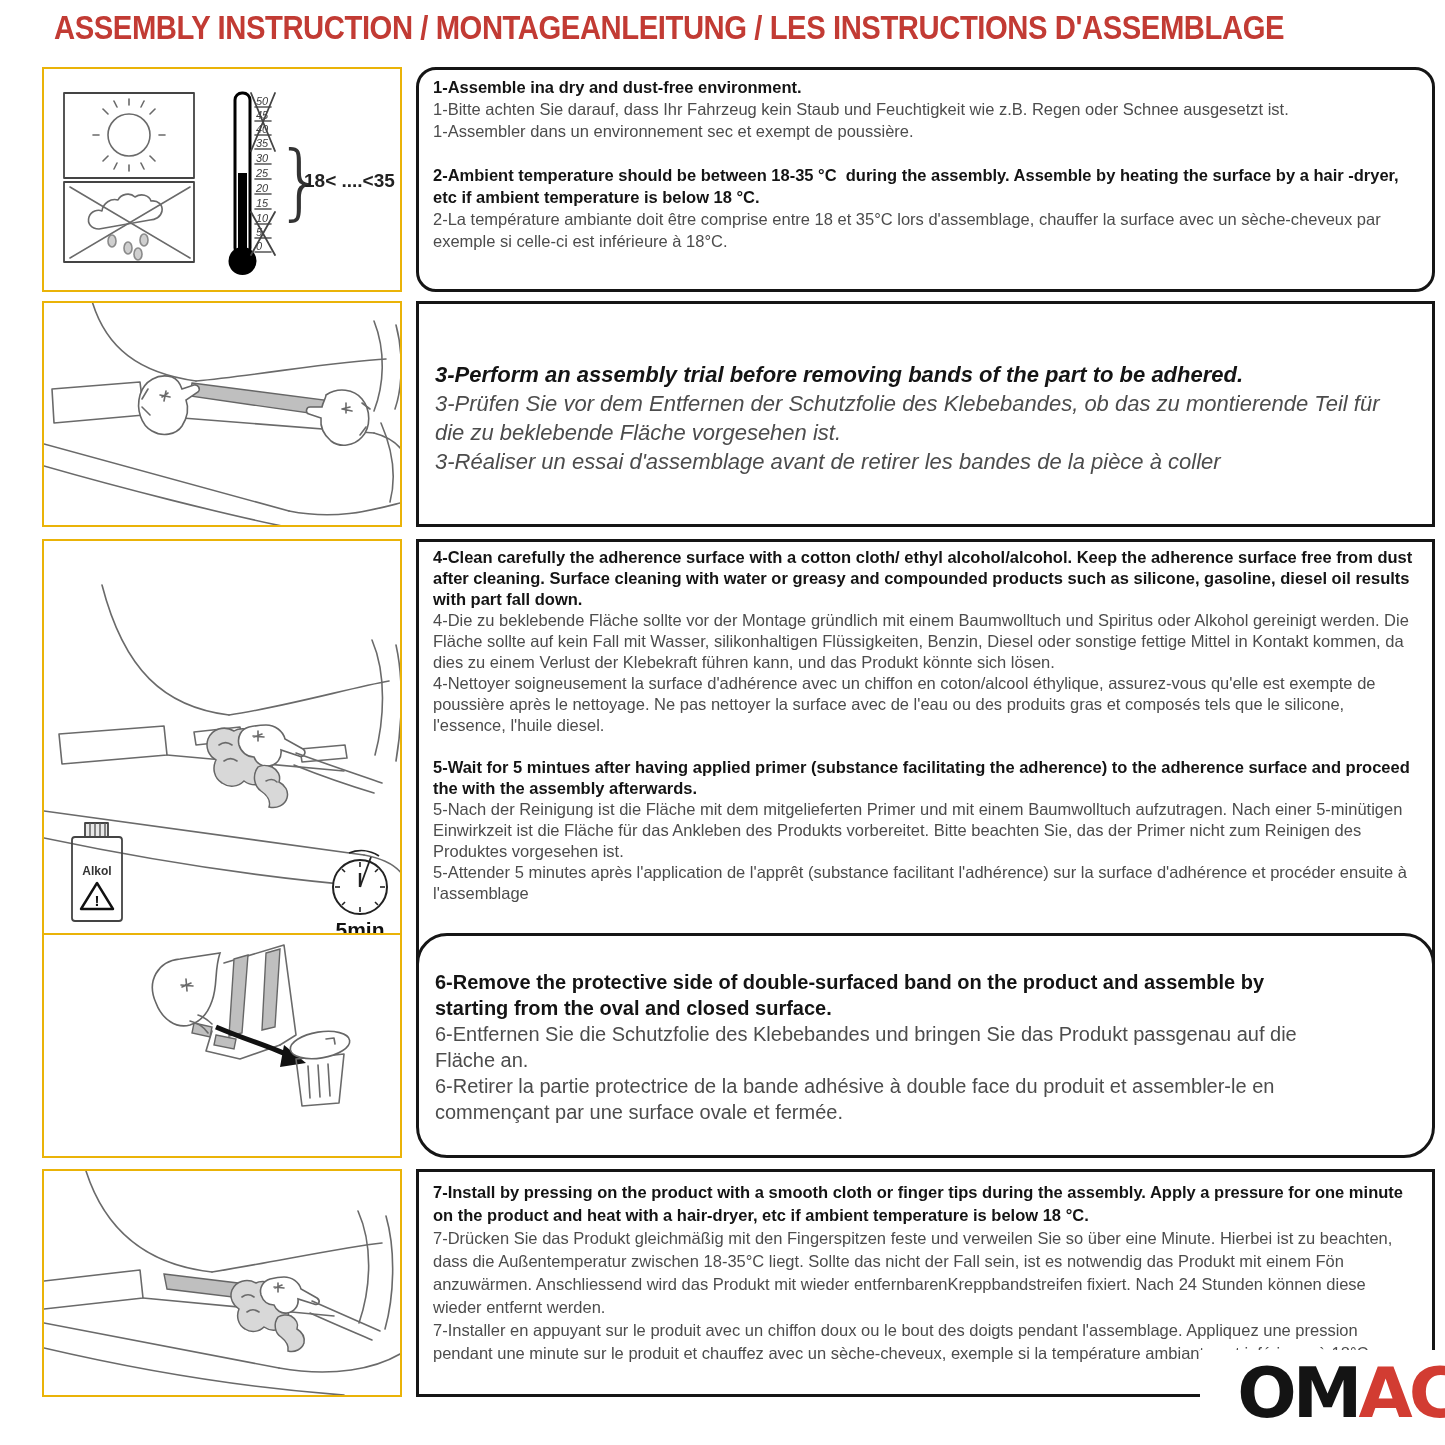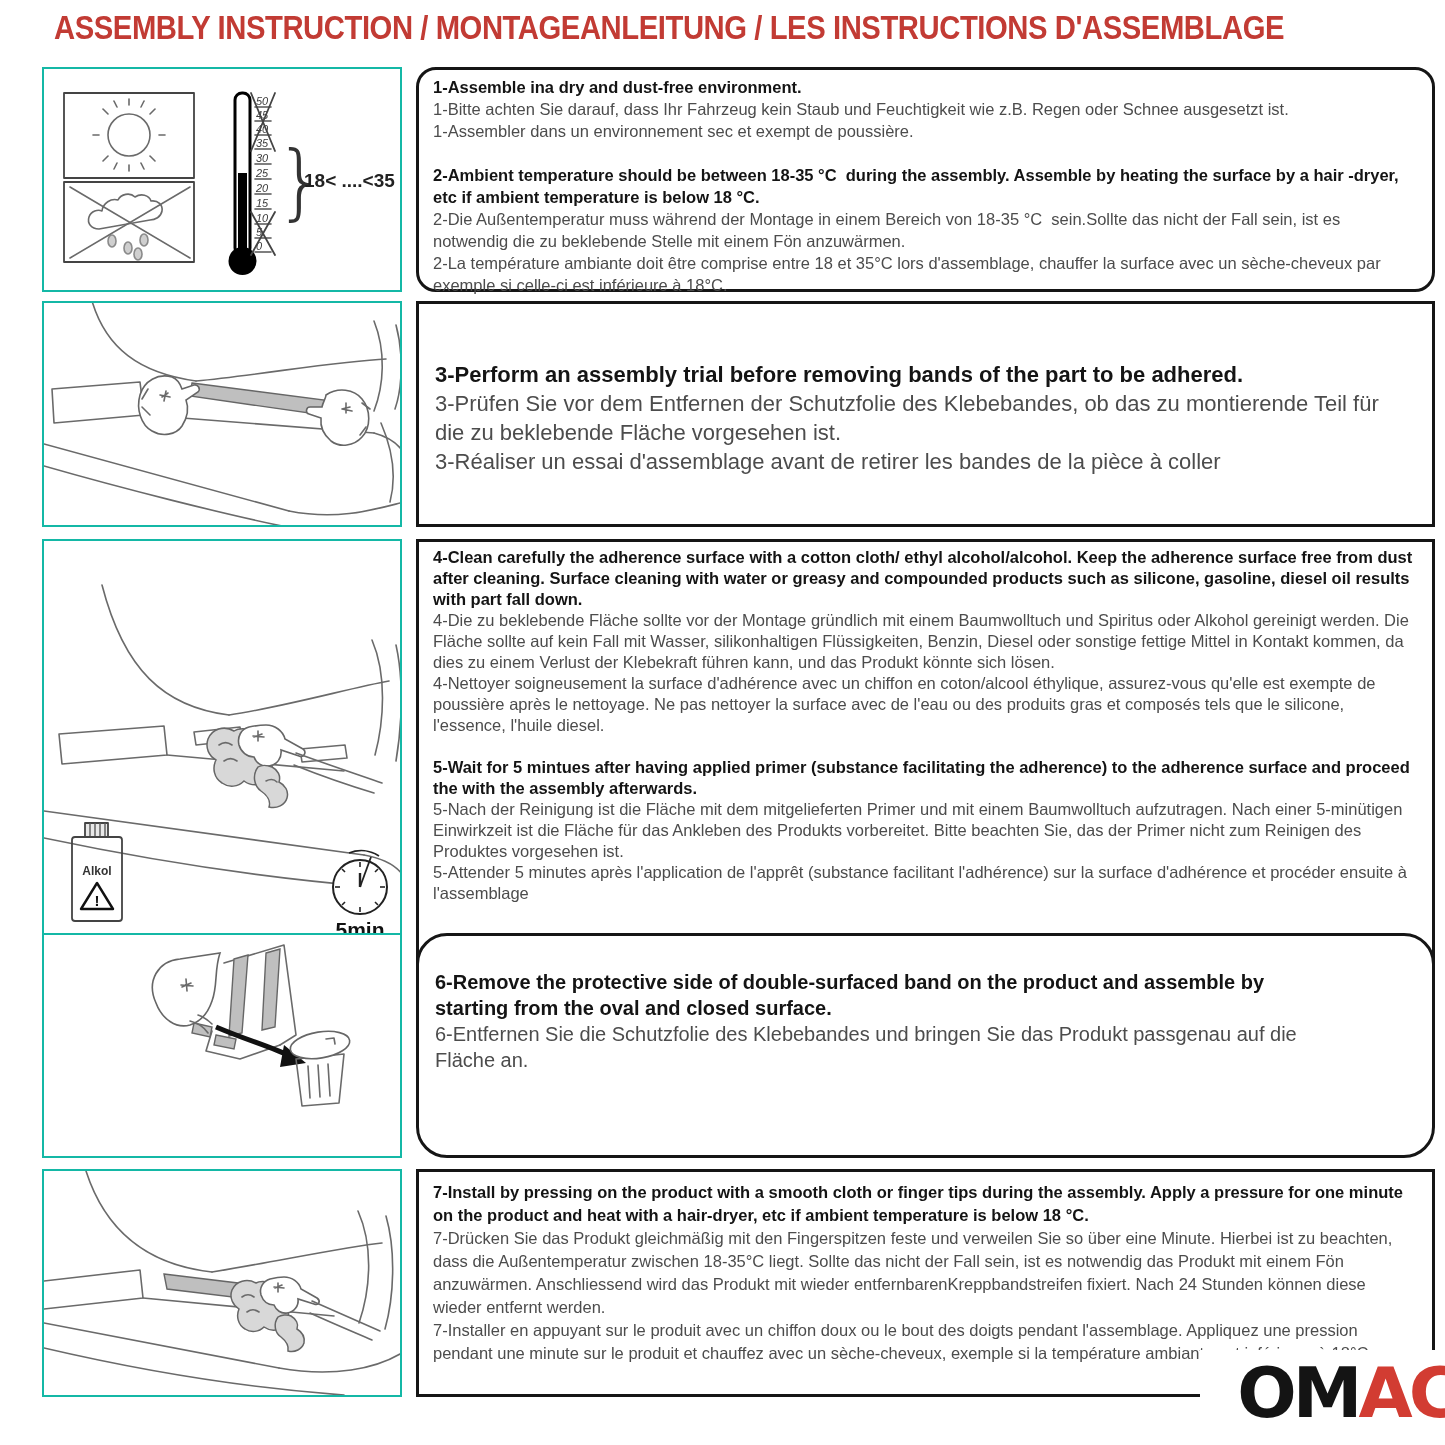--- a/index.html
+++ b/index.html
@@ -3,28 +3,28 @@
 <meta charset="utf-8">
 <style>
   html,body{margin:0;padding:0;background:#fff;}
   #page{position:relative;width:1445px;height:1445px;background:#fff;overflow:hidden;
         font-family:"Liberation Sans",sans-serif;margin-left:12px;}
   
   #title{position:absolute;left:42px;top:8px;margin:0;font-size:34px;font-weight:bold;
          color:#c23b34;white-space:nowrap;transform:scaleX(.86);transform-origin:left center;
          letter-spacing:-.5px;}
   
-  .fig-box{position:absolute;left:30px;width:360px;border:2px solid #14b8a6;background:#fff;box-sizing:border-box;}
+  .fig-box{position:absolute;left:30px;width:360px;border:2px solid #eab308;background:#fff;box-sizing:border-box;}
   .text-box{position:absolute;left:404px;width:1019px;border:3px solid #151515;background:#fff;
             box-sizing:border-box;color:#4c4c4c;}
   .text-box p{margin:0;white-space:pre-wrap;}
   .text-box p.b{color:#141414;font-weight:bold;}
   
   #fig1,#tb1{top:67px;height:225px;}
-  #fig2,#tb2{top:301px;height:226px;}
+  #fig2,#tb2{top:301px;height:226px;font-style:italic;}
   #fig3,#tb3{top:539px;height:472px;}
   #fig4,#tb4{top:933px;height:225px;}
   #fig5,#tb5{top:1169px;height:228px;}
   #tb1{padding:6px 14px;font-size:16.5px;line-height:22px;border-radius:20px;}
   #tb2{padding:56px 16px;font-size:22px;line-height:29px;}
   #tb2 p{max-width:960px;}
   #tb3{padding:5px 14px;font-size:16.5px;line-height:21px;}
   #tb4{padding:33px 16px;font-size:20px;line-height:26px;border-radius:31px;}
   #tb4 p{max-width:880px;}
   #tb5{padding:9px 14px;font-size:16.5px;line-height:23px;}
@@ -121,21 +121,20 @@
         <text x="231" y="140" style="font-family:'DejaVu Sans',sans-serif;font-size:82px;fill:#333;font-weight:300;">}</text>
         <text x="260" y="118" style="font-family:'Liberation Sans',sans-serif;font-size:19px;font-weight:bold;fill:#222;">18&lt; ....&lt;35 C</text>
       </g>
     </svg>
   </div>
   <div class="text-box" id="tb1">
     <p class="b">1-Assemble ina dry and dust-free environment.</p>
     <p>1-Bitte achten Sie darauf, dass Ihr Fahrzeug kein Staub und Feuchtigkeit wie z.B. Regen oder Schnee ausgesetzt ist.</p>
     <p>1-Assembler dans un environnement sec et exempt de poussière.</p>
     <p class="b gap22">2-Ambient temperature should be between 18-35 °C  during the assembly. Assemble by heating the surface by a hair -dryer, etc if ambient temperature is below 18 °C.</p>
-    <p>2-Die Außentemperatur muss während der Montage in einem Bereich von 18-35 °C  sein.Sollte das nicht der Fall sein, ist es notwendig die zu beklebende Stelle mit einem Fön anzuwärmen.</p>
     <p>2-La température ambiante doit être comprise entre 18 et 35°C lors d'assemblage, chauffer la surface avec un sèche-cheveux par exemple si celle-ci est inférieure à 18°C.</p>
   </div>
 
   <div class="fig-box" id="fig2">
     <svg viewBox="0 0 356 222">
       <g class="sk">
         <path d="M48,-2 C62,45 95,70 152,78"></path>
         <path d="M152,78 C215,72 295,58 342,56"></path>
         <path d="M330,18 C342,48 340,82 330,108"></path>
         <path d="M352,22 C360,52 358,86 351,106"></path>
@@ -251,20 +250,21 @@
             <line x1="284" y1="129" x2="286" y2="161"></line>
           </g>
         <ellipse cx="276" cy="110" rx="30" ry="13" transform="rotate(-9 276 110)" class="white"></ellipse>
         <path class="sk" d="M282,104 l8,-1 l1,6"></path>
       </g>
     </svg>
   </div>
   <div class="text-box" id="tb4">
     <p class="b">6-Remove the protective side of double-surfaced band on the product and assemble by starting from the oval and closed surface.</p>
     <p>6-Entfernen Sie die Schutzfolie des Klebebandes und bringen Sie das Produkt passgenau auf die Fläche an.</p>
+    <p>6-Retirer la partie protectrice de la bande adhésive à double face du produit et assembler-le en commençant par une surface ovale et fermée.</p>
   </div>
 
   <div class="fig-box" id="fig5">
     <svg viewBox="0 0 356 224">
       <g class="sk">
         <path d="M42,0 C62,62 105,94 168,101"></path>
         <path d="M168,101 C225,92 300,76 338,72"></path>
         <path d="M314,40 C330,76 326,120 315,152"></path>
         <path d="M342,45 C352,80 350,126 341,158"></path>
         <path d="M0,110 L96,99 L99,127 L0,138"></path>

